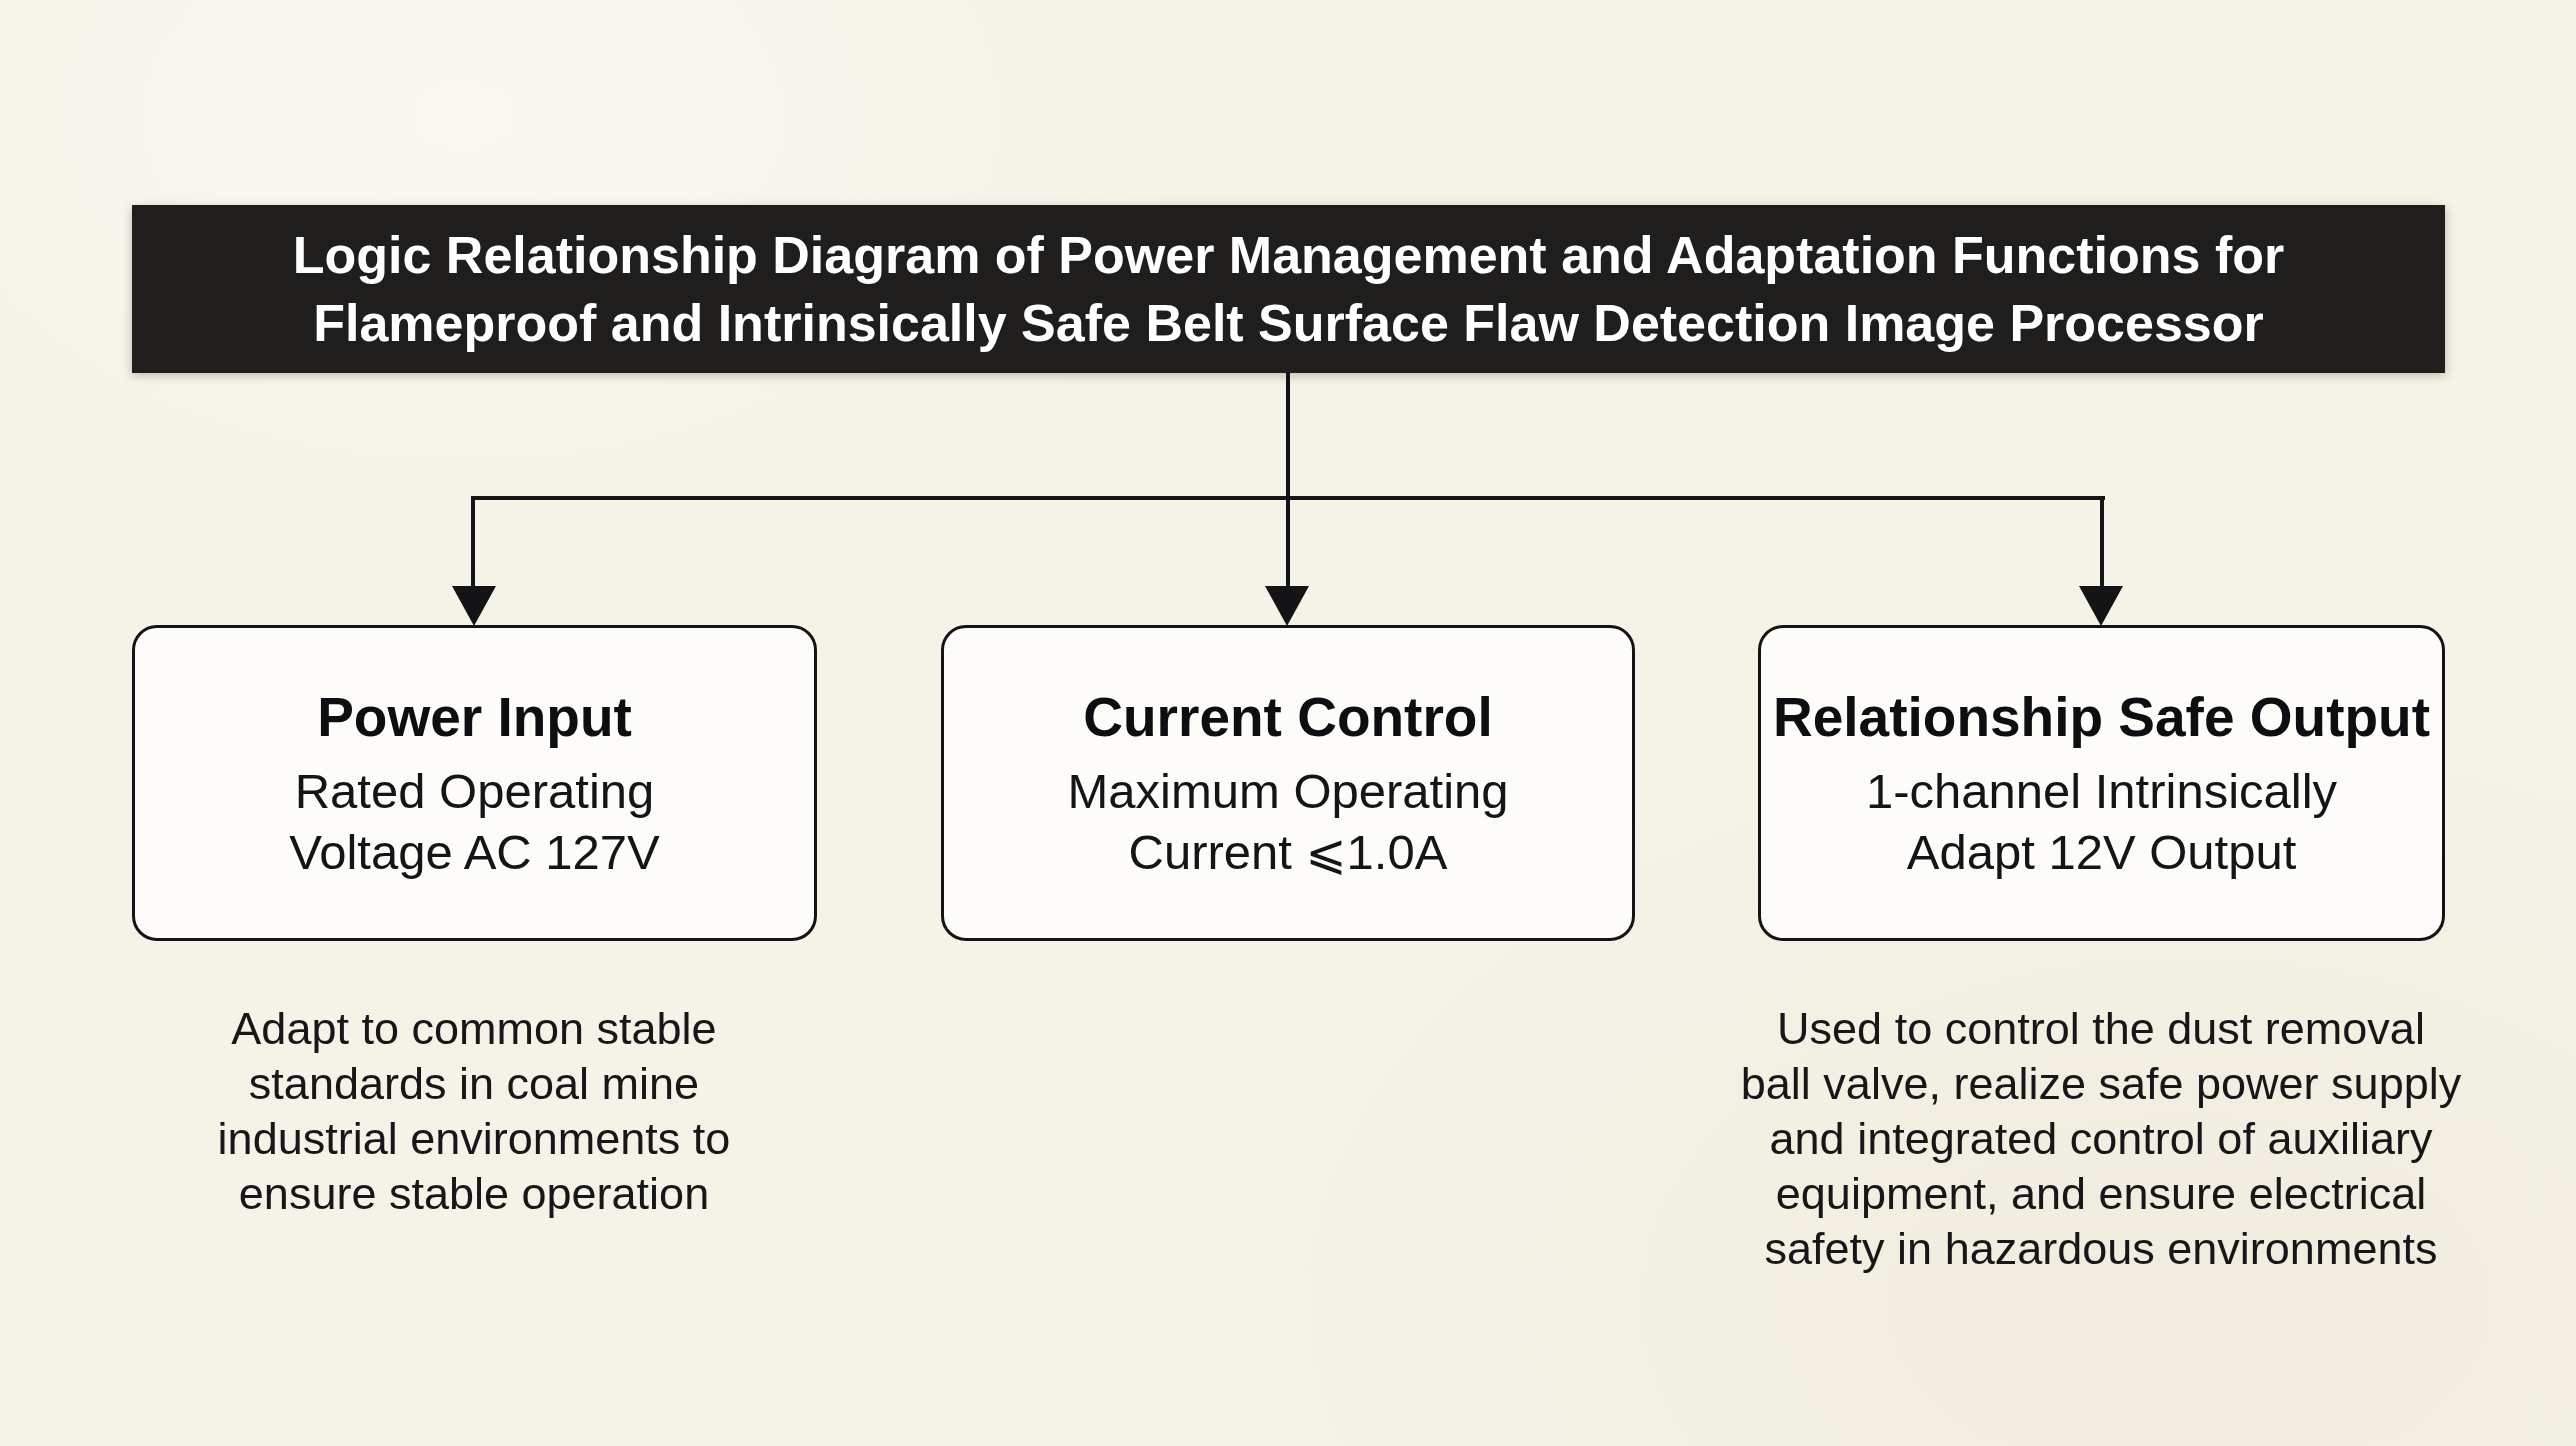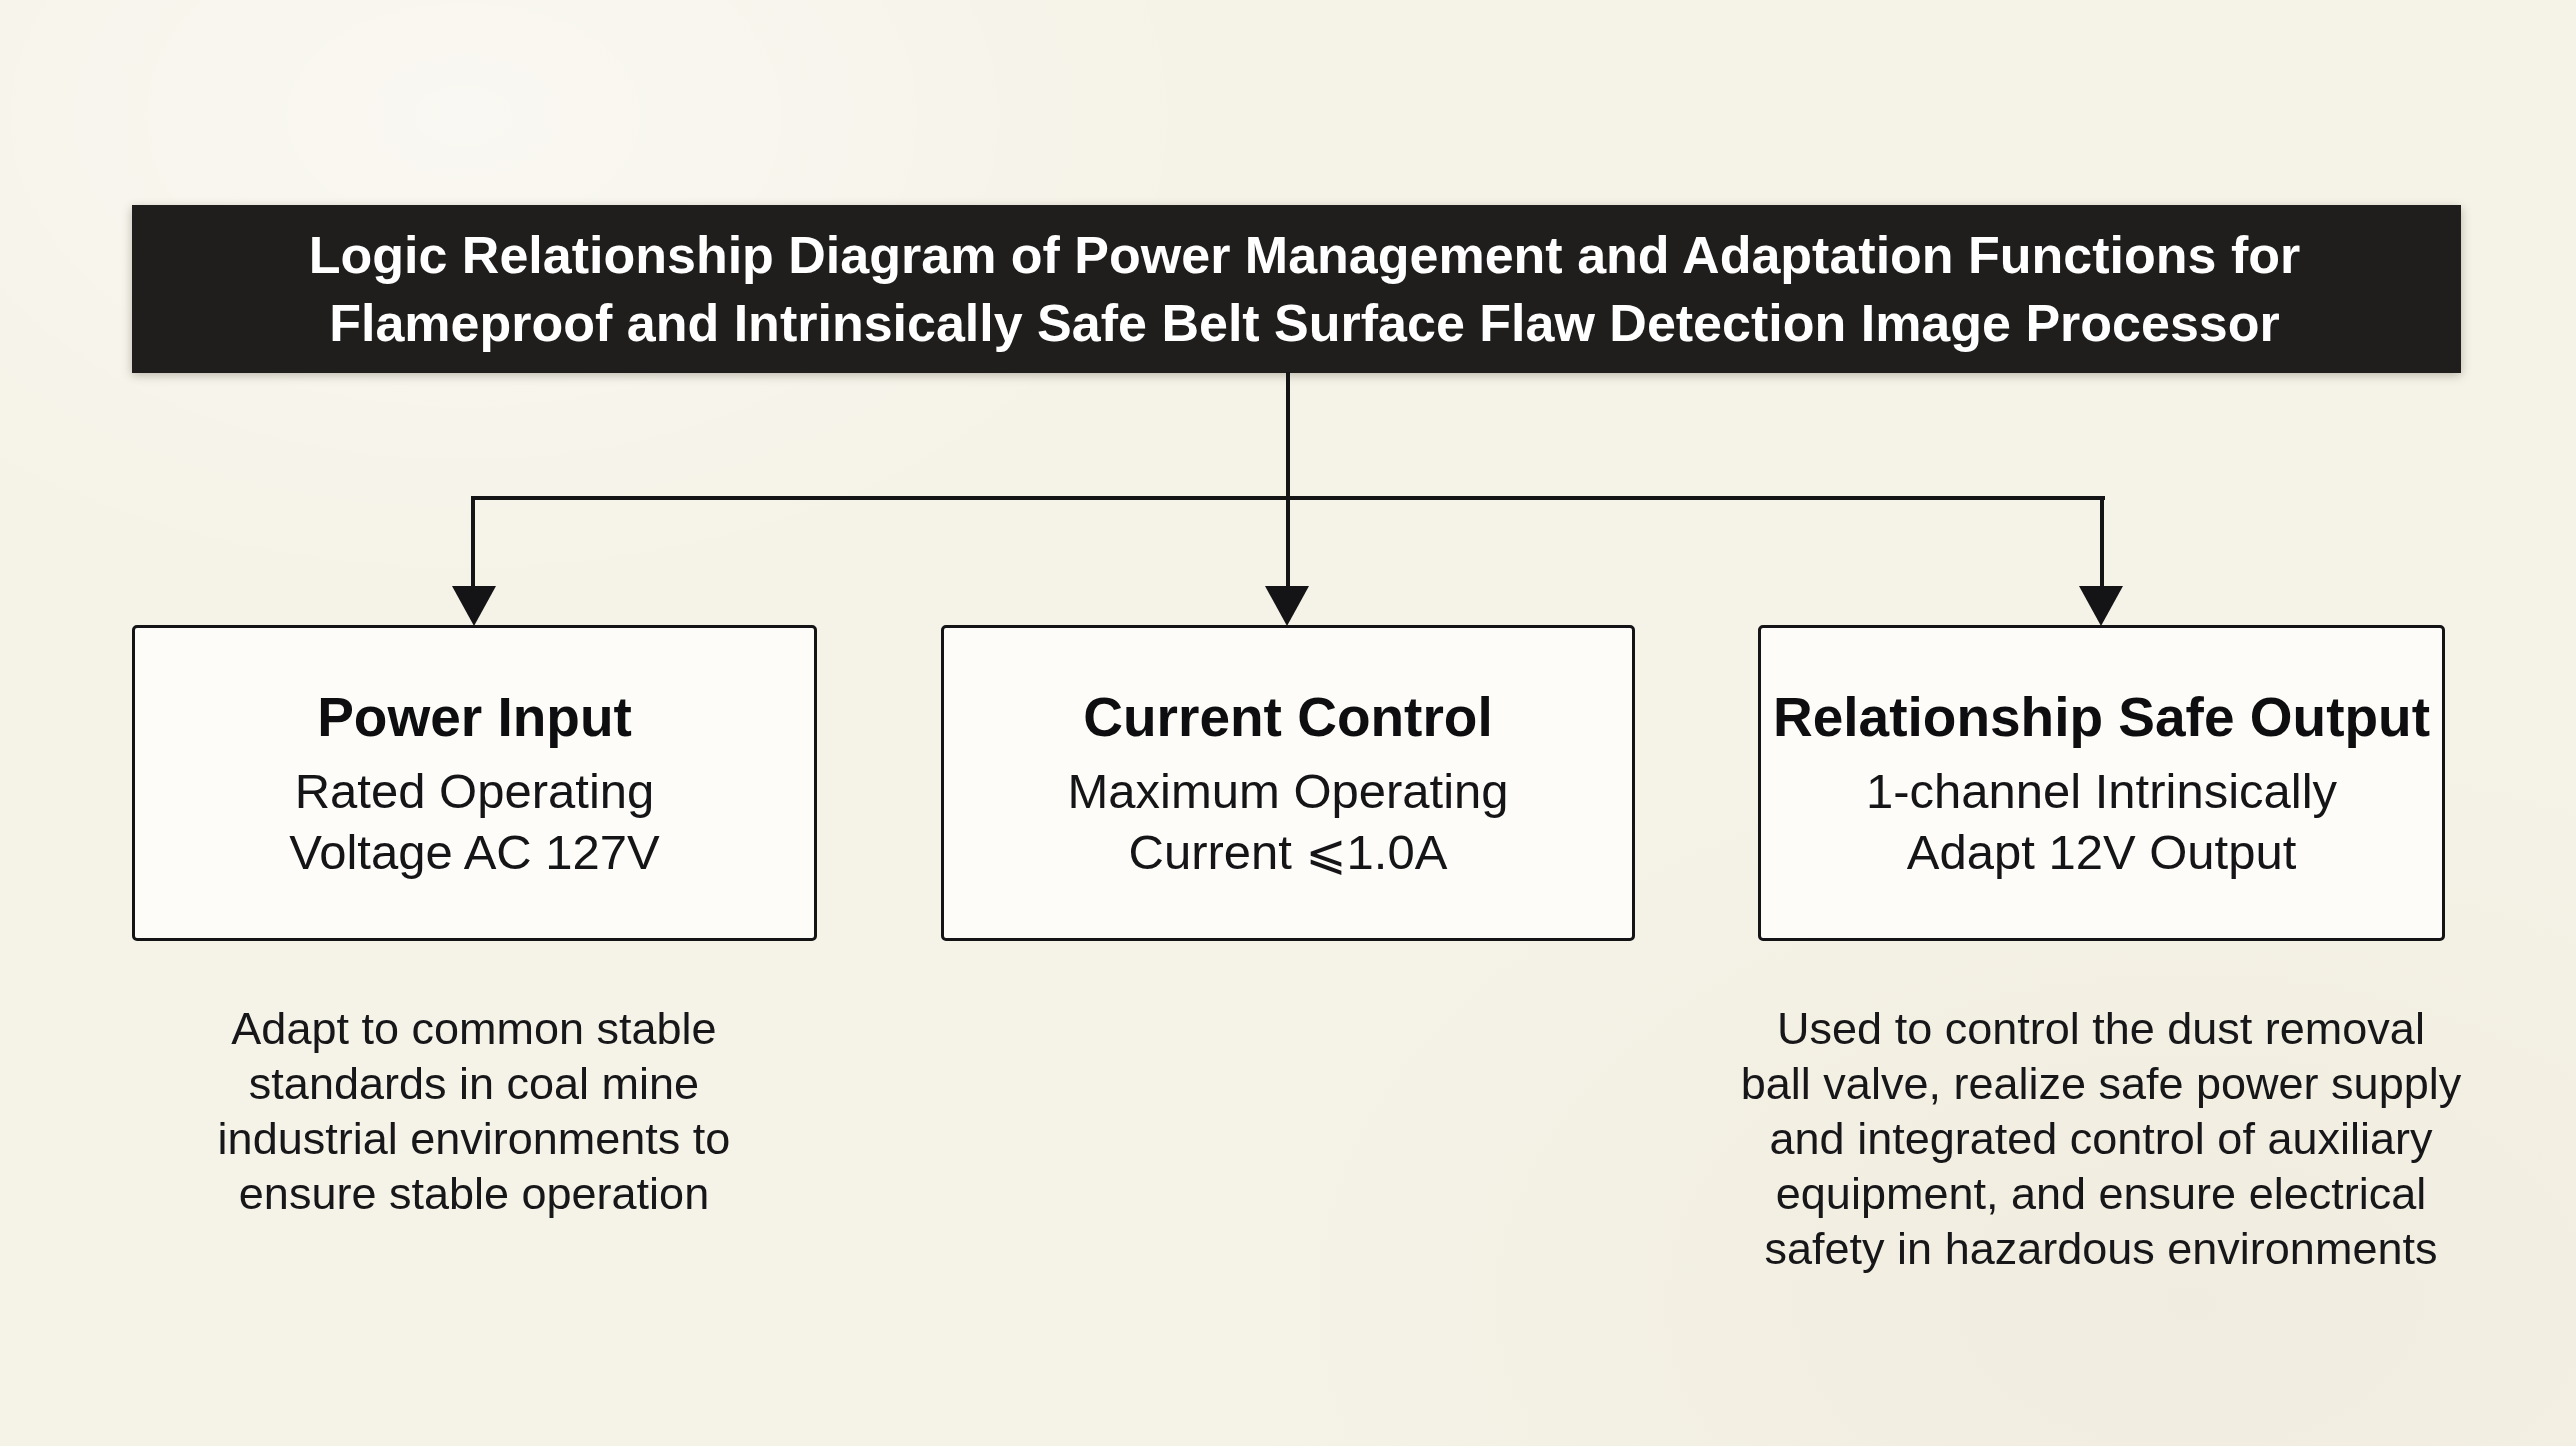--- a/index.html
+++ b/index.html
@@ -25,21 +25,20 @@
     color: #ffffff;
     display: flex;
     flex-direction: column;
     align-items: center;
     justify-content: center;
     text-align: center;
     font-weight: bold;
     font-size: 52px;
     line-height: 68px;
     box-shadow: 0 2.8px 9.4px rgba(70,62,45,0.35);
-    padding-left: 16px;
   }
 
   
   .cline { position: absolute; background: #141417; }
   .rail        { left: 471px;  top: 496px; width: 1634px; height: 3.8px; }
   .stem-center { left: 1286px; top: 372px; width: 3.8px;    height: 218px; }
   .drop-left   { left: 471px;  top: 496px; width: 3.8px;    height: 94px; }
   .drop-right  { left: 2100px; top: 496px; width: 3.8px;    height: 94px; }
   .arrow {
     position: absolute;
@@ -54,21 +53,21 @@
   .arrow-3 { left: 2079px; }
 
   
   .card {
     position: absolute;
     top: 625px;
     height: 316px;
     box-sizing: border-box;
     background: #fdfcf9;
     border: 3.8px solid #141417;
-    border-radius: 5px;
+    border-radius: 25px;
     text-align: center;
   }
   .card-1 { left: 132px;  width: 685px; }
   .card-2 { left: 941px;  width: 694px; }
   .card-3 { left: 1758px; width: 687px; }
 
   .card-title {
     margin-top: 58px;
     font-size: 55px;
     font-weight: bold;

